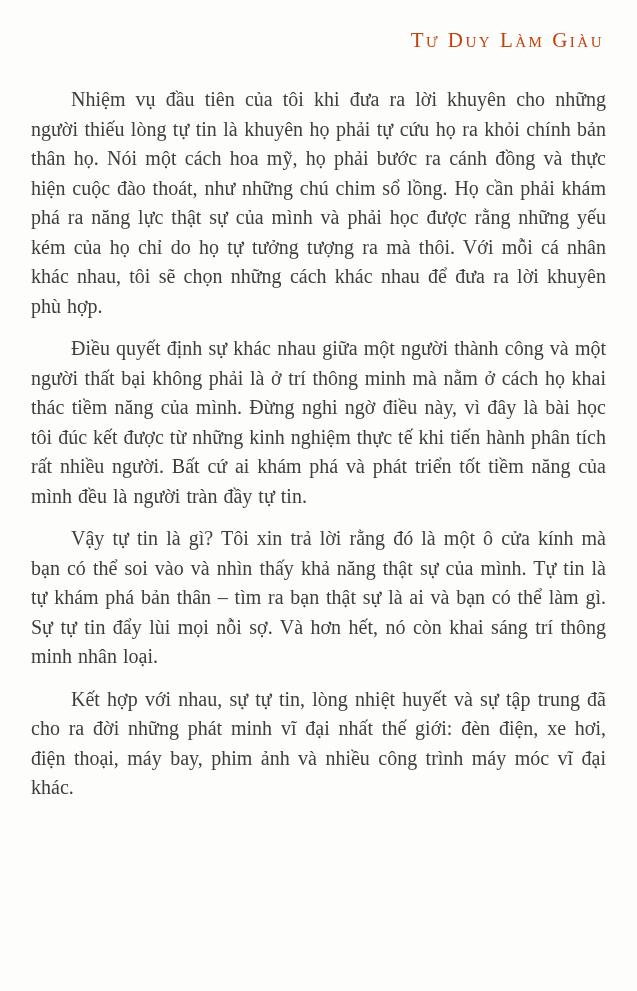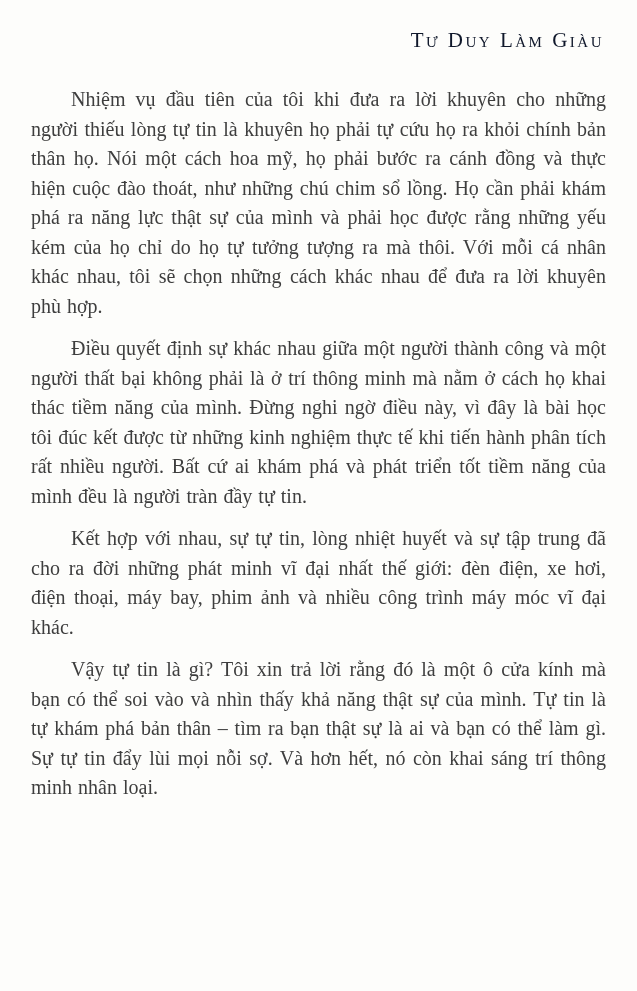--- a/index.html
+++ b/index.html
@@ -17,21 +17,21 @@
     color: #3d3d3d;
     padding: 24px 31px 0 31px;
     overflow: hidden;
   }
   .running-head {
     text-align: right;
     font-variant: small-caps;
     letter-spacing: 2.5px;
     font-size: 21px;
     line-height: 1.2;
-    color: #0f172a;
+    color: #c2410c;
     margin-top: 4px;
     padding-right: 2px;
   }
   .body-text {
     margin-top: 32px;
   }
   .para {
     font-size: 20px;
     line-height: 29.5px;
     text-align: justify;
@@ -44,17 +44,17 @@
 </head>
 <body>
 
 <div class="page">
 
   <div class="running-head">Tư Duy Làm Giàu</div>
 
   <div class="body-text">
     <p class="para">Nhiệm vụ đầu tiên của tôi khi đưa ra lời khuyên cho những người thiếu lòng tự tin là khuyên họ phải tự cứu họ ra khỏi chính bản thân họ. Nói một cách hoa mỹ, họ phải bước ra cánh đồng và thực hiện cuộc đào thoát, như những chú chim sổ lồng. Họ cần phải khám phá ra năng lực thật sự của mình và phải học được rằng những yếu kém của họ chỉ do họ tự tưởng tượng ra mà thôi. Với mỗi cá nhân khác nhau, tôi sẽ chọn những cách khác nhau để đưa ra lời khuyên phù hợp.</p>
     <p class="para">Điều quyết định sự khác nhau giữa một người thành công và một người thất bại không phải là ở trí thông minh mà nằm ở cách họ khai thác tiềm năng của mình. Đừng nghi ngờ điều này, vì đây là bài học tôi đúc kết được từ những kinh nghiệm thực tế khi tiến hành phân tích rất nhiều người. Bất cứ ai khám phá và phát triển tốt tiềm năng của mình đều là người tràn đầy tự tin.</p>
+    <p class="para">Vậy tự tin là gì? Tôi xin trả lời rằng đó là một ô cửa kính mà bạn có thể soi vào và nhìn thấy khả năng thật sự của mình. Tự tin là tự khám phá bản thân – tìm ra bạn thật sự là ai và bạn có thể làm gì. Sự tự tin đẩy lùi mọi nỗi sợ. Và hơn hết, nó còn khai sáng trí thông minh nhân loại.</p>
     <p class="para">Kết hợp với nhau, sự tự tin, lòng nhiệt huyết và sự tập trung đã cho ra đời những phát minh vĩ đại nhất thế giới: đèn điện, xe hơi, điện thoại, máy bay, phim ảnh và nhiều công trình máy móc vĩ đại khác.</p>
-    <p class="para">Vậy tự tin là gì? Tôi xin trả lời rằng đó là một ô cửa kính mà bạn có thể soi vào và nhìn thấy khả năng thật sự của mình. Tự tin là tự khám phá bản thân – tìm ra bạn thật sự là ai và bạn có thể làm gì. Sự tự tin đẩy lùi mọi nỗi sợ. Và hơn hết, nó còn khai sáng trí thông minh nhân loại.</p>
   </div>
 
 </div>
 
 </body></html>

